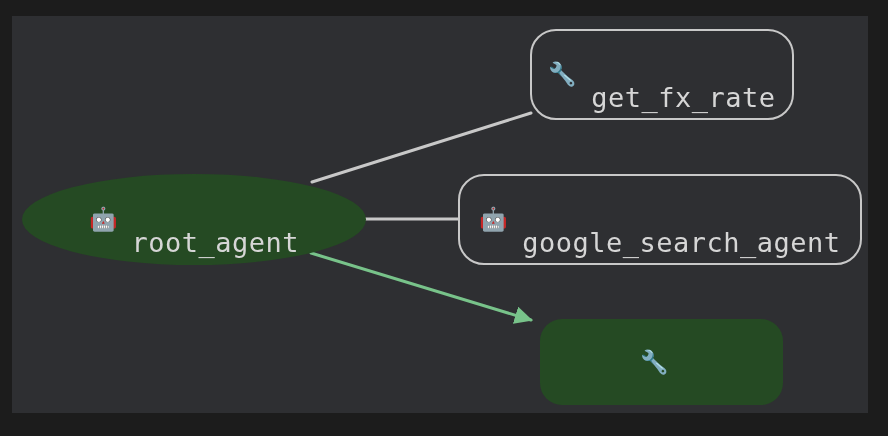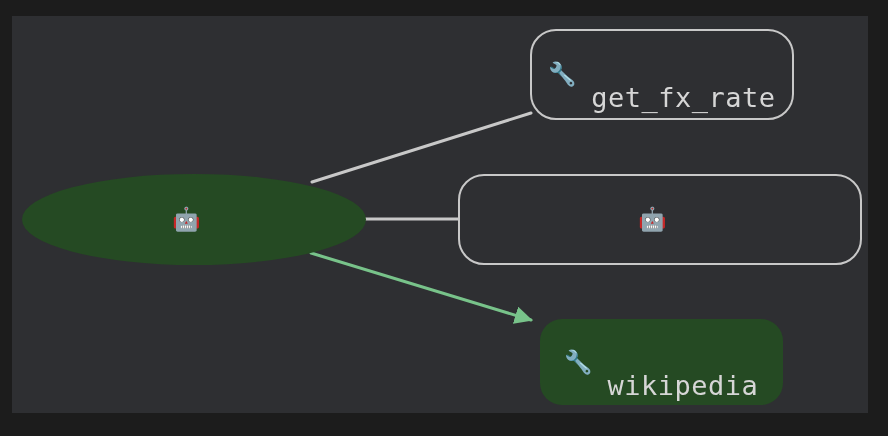--- a/index.html
+++ b/index.html
@@ -127,29 +127,30 @@
 
     <line x1="312" y1="182" x2="531" y2="113" stroke="#c8c8c8" stroke-width="3" stroke-linecap="round"></line>
 
     <line x1="364" y1="219" x2="459" y2="219" stroke="#c8c8c8" stroke-width="3" stroke-linecap="round"></line>
 
     <line x1="311" y1="253" x2="531" y2="320" stroke="#78c38a" stroke-width="3" stroke-linecap="round" marker-end="url(#arrow-green)"></line>
   </svg>
 
   <div class="node" id="node-root-agent">
     <span class="node-icon">🤖</span>
+    <span class="node-label">root_agent</span>
   </div>
 
   <div class="node" id="node-get-fx-rate">
     <span class="node-icon">🔧</span>
     <span class="node-label">get_fx_rate</span>
   </div>
 
   <div class="node" id="node-google-search-agent">
     <span class="node-icon">🤖</span>
+    <span class="node-label">google_search_agent</span>
   </div>
 
   <div class="node" id="node-wikipedia">
     <span class="node-icon">🔧</span>
-    <span class="node-label">wikipedia</span>
   </div>
 
 </div>
 
 </body></html>

